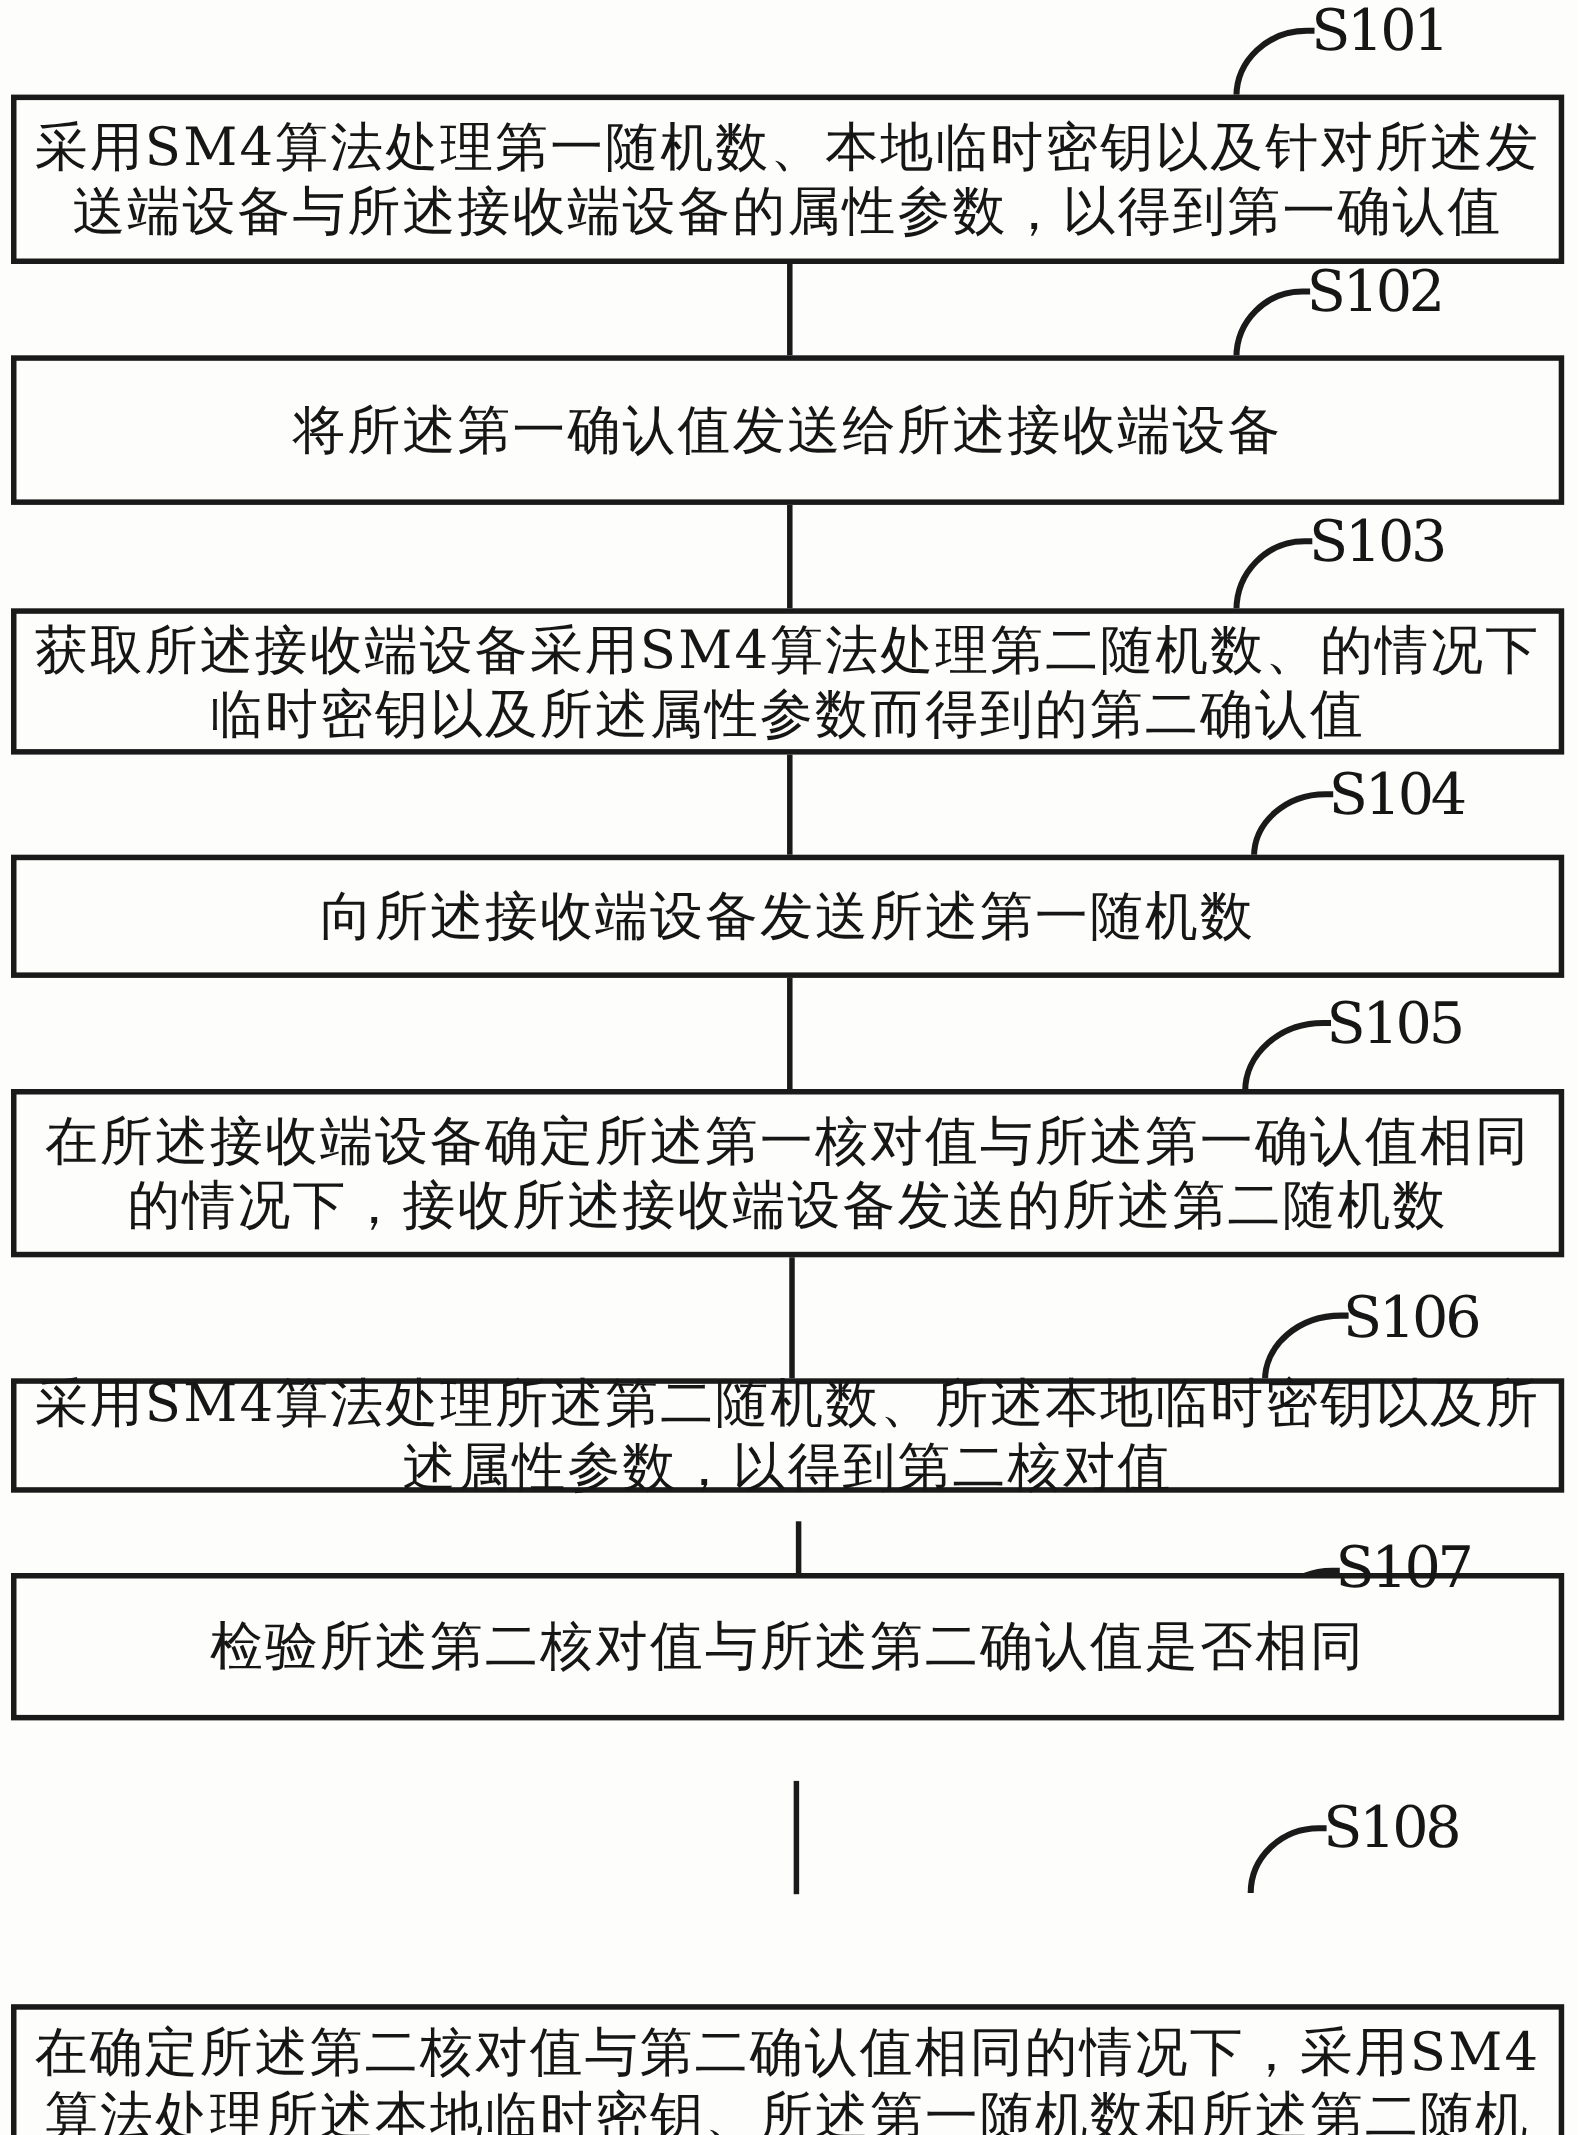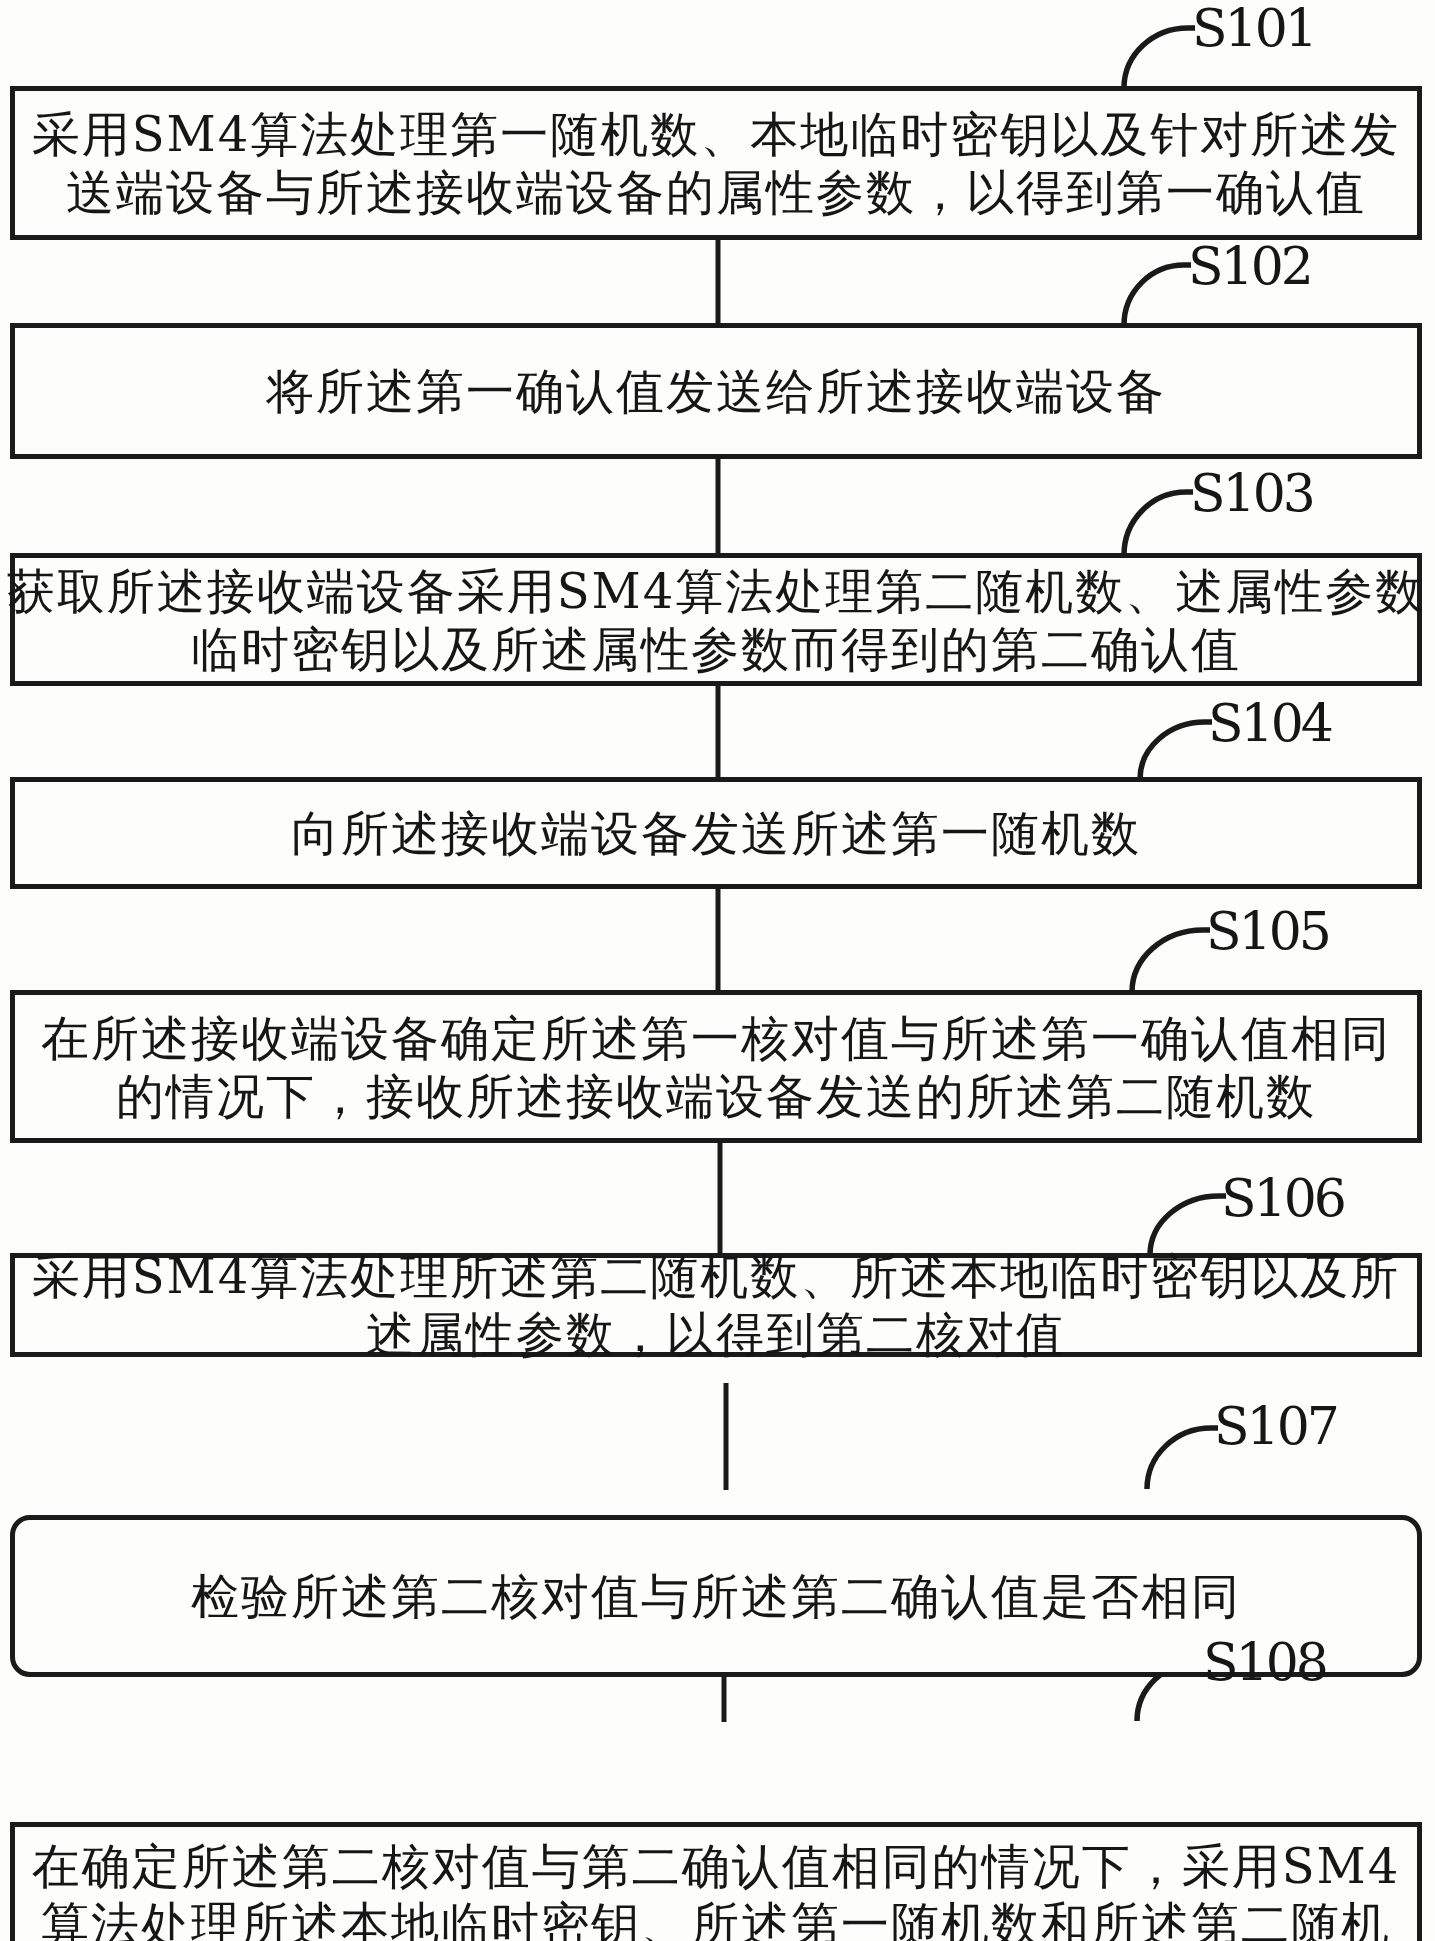--- a/index.html
+++ b/index.html
@@ -41,21 +41,21 @@
     line-height: 58px;
     letter-spacing: 2px;
     white-space: nowrap;
   }
   #box1 { top: 86px;   height: 154px; }
   #box2 { top: 323px;  height: 136px; }
   #box3 { top: 553px;  height: 133px; }
   #box4 { top: 777px;  height: 112px; }
   #box5 { top: 990px;  height: 153px; }
   #box6 { top: 1253px; height: 104px; }
-  #box7 { top: 1515px; height: 162px; border-radius: 20px; }
+  #box7 { top: 1430px; height: 134px; }
   #box8 { top: 1822px; height: 203px; }
   .slabel {
     position: absolute;
     z-index: 3;
     font-size: 52px;
     letter-spacing: -3px;
     line-height: 44px;
     white-space: nowrap;
   }
   #label-s101 { left: 1192px; top: 6px;   }
@@ -104,21 +104,21 @@
   <div class="box" id="box1">
     <div class="tline">采用SM4算法处理第一随机数、本地临时密钥以及针对所述发</div>
     <div class="tline">送端设备与所述接收端设备的属性参数，以得到第一确认值</div>
   </div>
 
   <div class="box" id="box2">
     <div class="tline">将所述第一确认值发送给所述接收端设备</div>
   </div>
 
   <div class="box" id="box3">
-    <div class="tline">获取所述接收端设备采用SM4算法处理第二随机数、述属性参数</div>
+    <div class="tline">获取所述接收端设备采用SM4算法处理第二随机数、的情况下</div>
     <div class="tline">临时密钥以及所述属性参数而得到的第二确认值</div>
   </div>
 
   <div class="box" id="box4">
     <div class="tline">向所述接收端设备发送所述第一随机数</div>
   </div>
 
   <div class="box" id="box5">
     <div class="tline">在所述接收端设备确定所述第一核对值与所述第一确认值相同</div>
     <div class="tline">的情况下，接收所述接收端设备发送的所述第二随机数</div>

